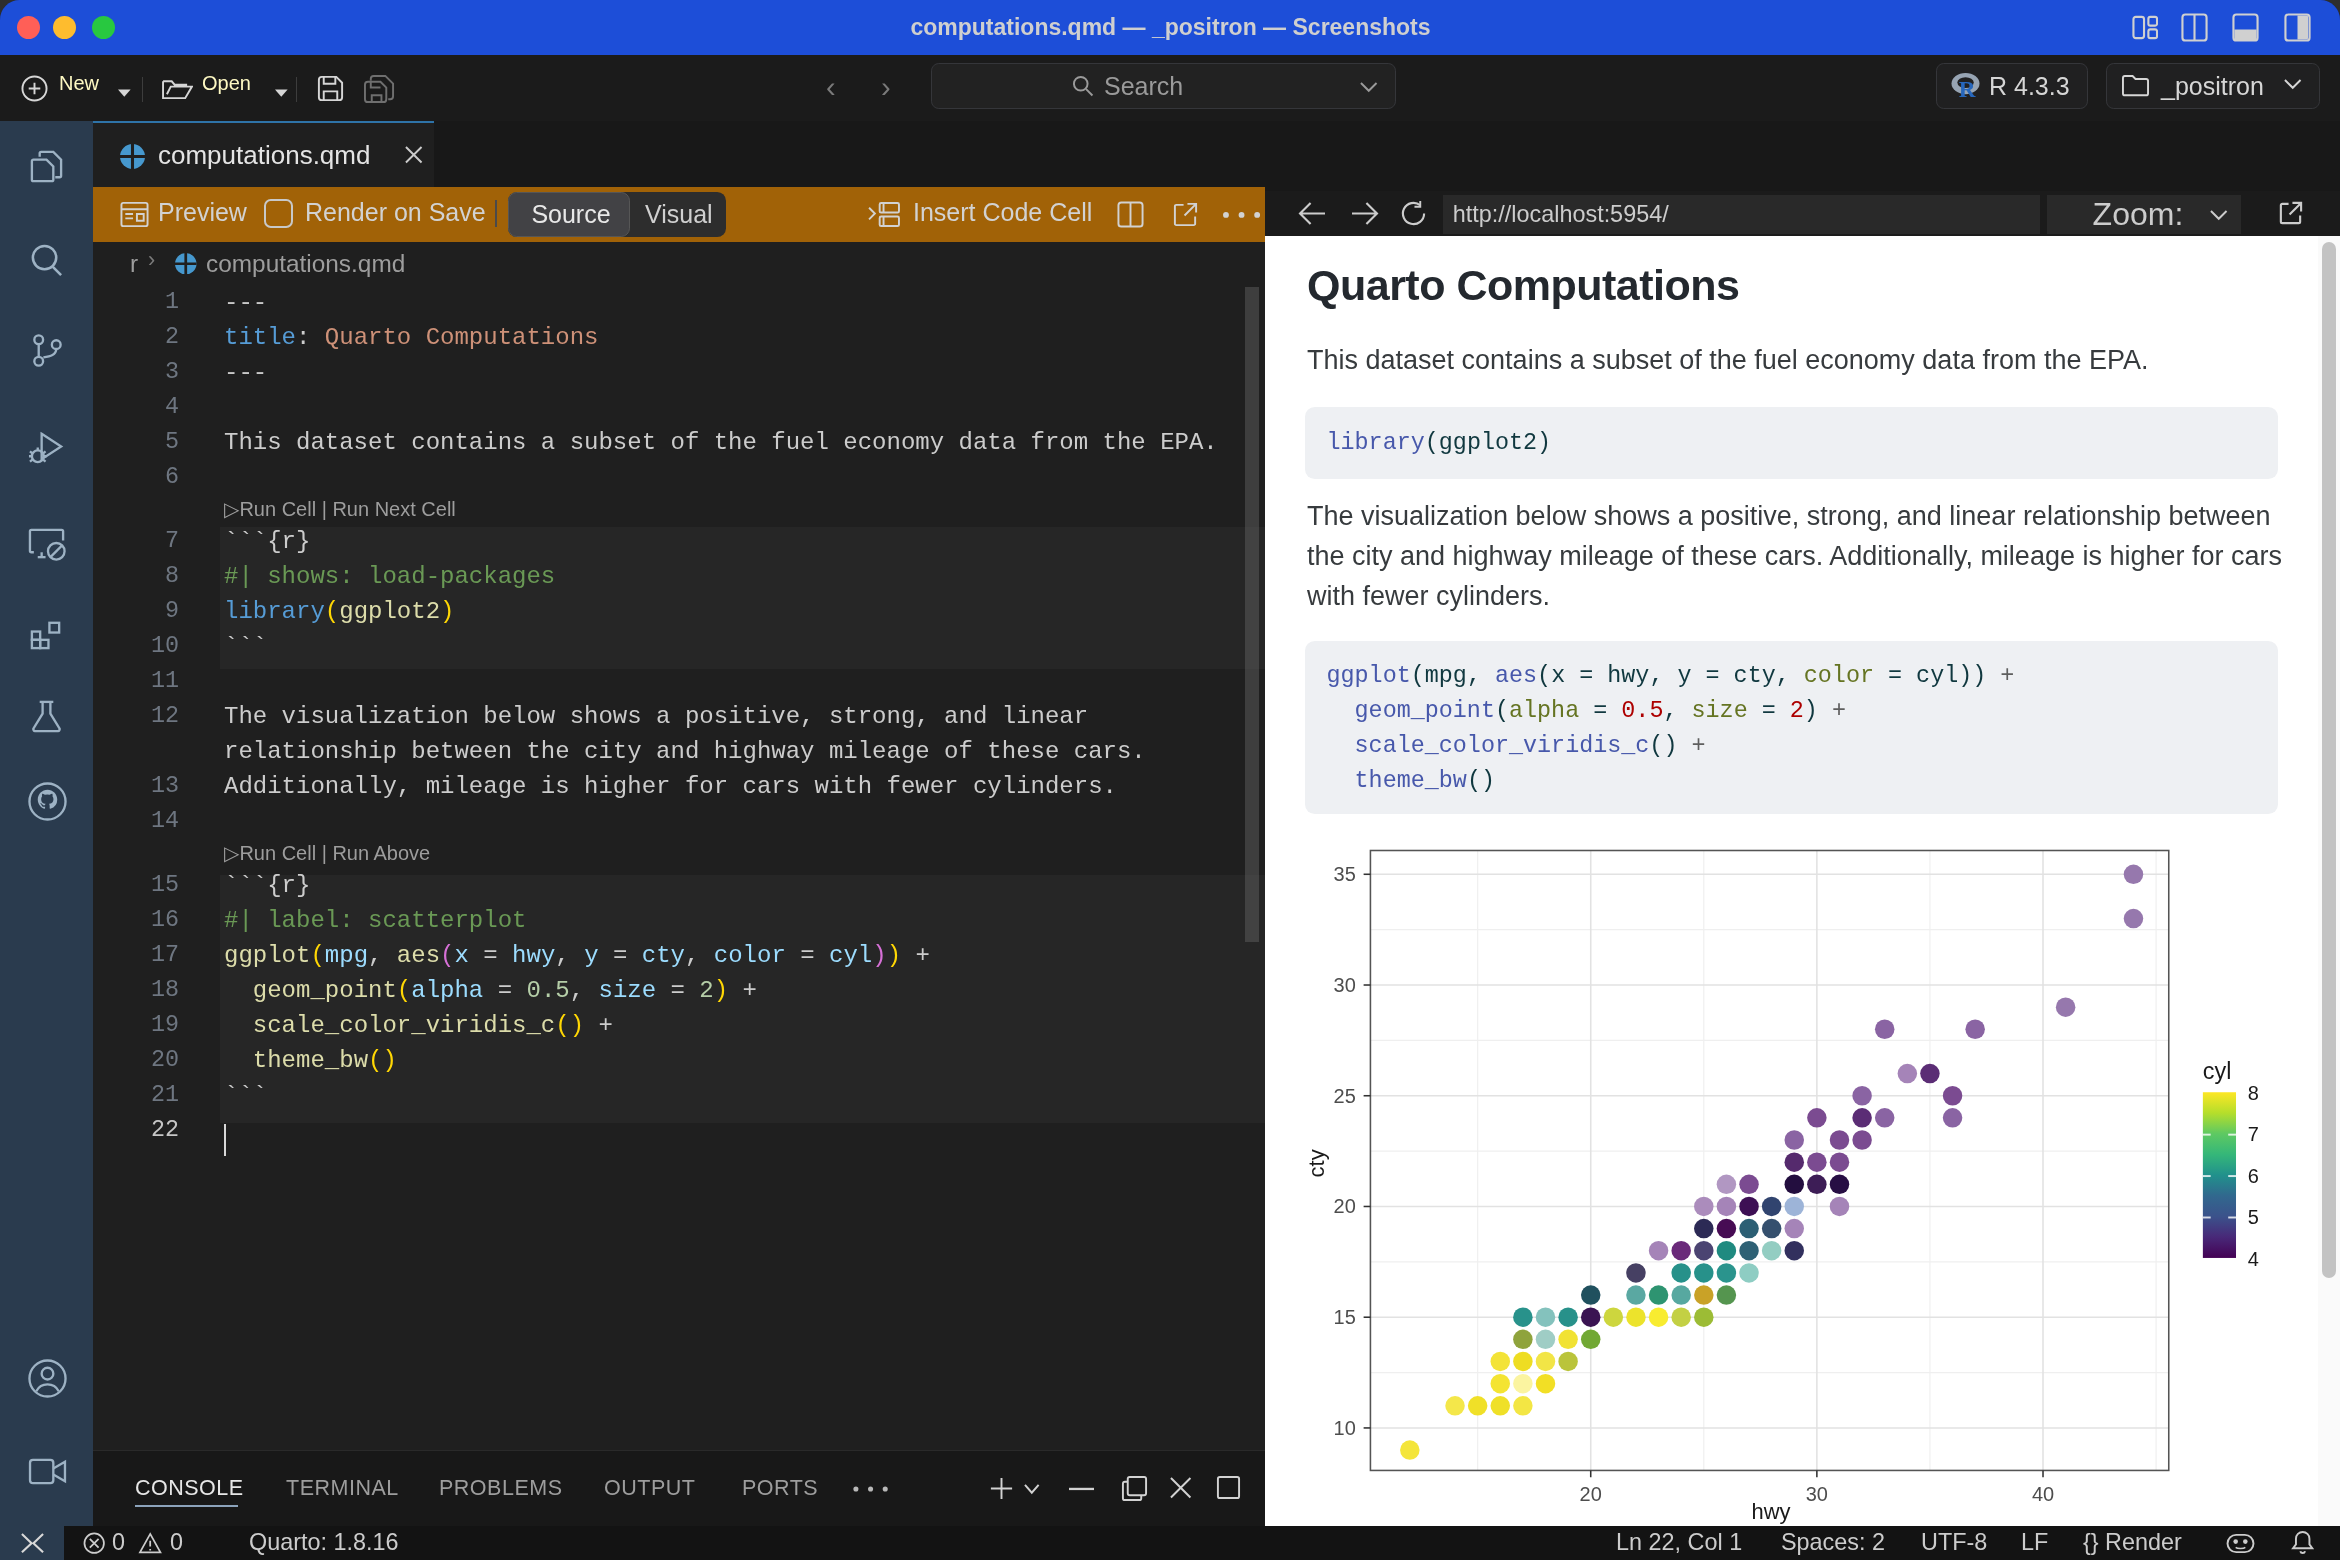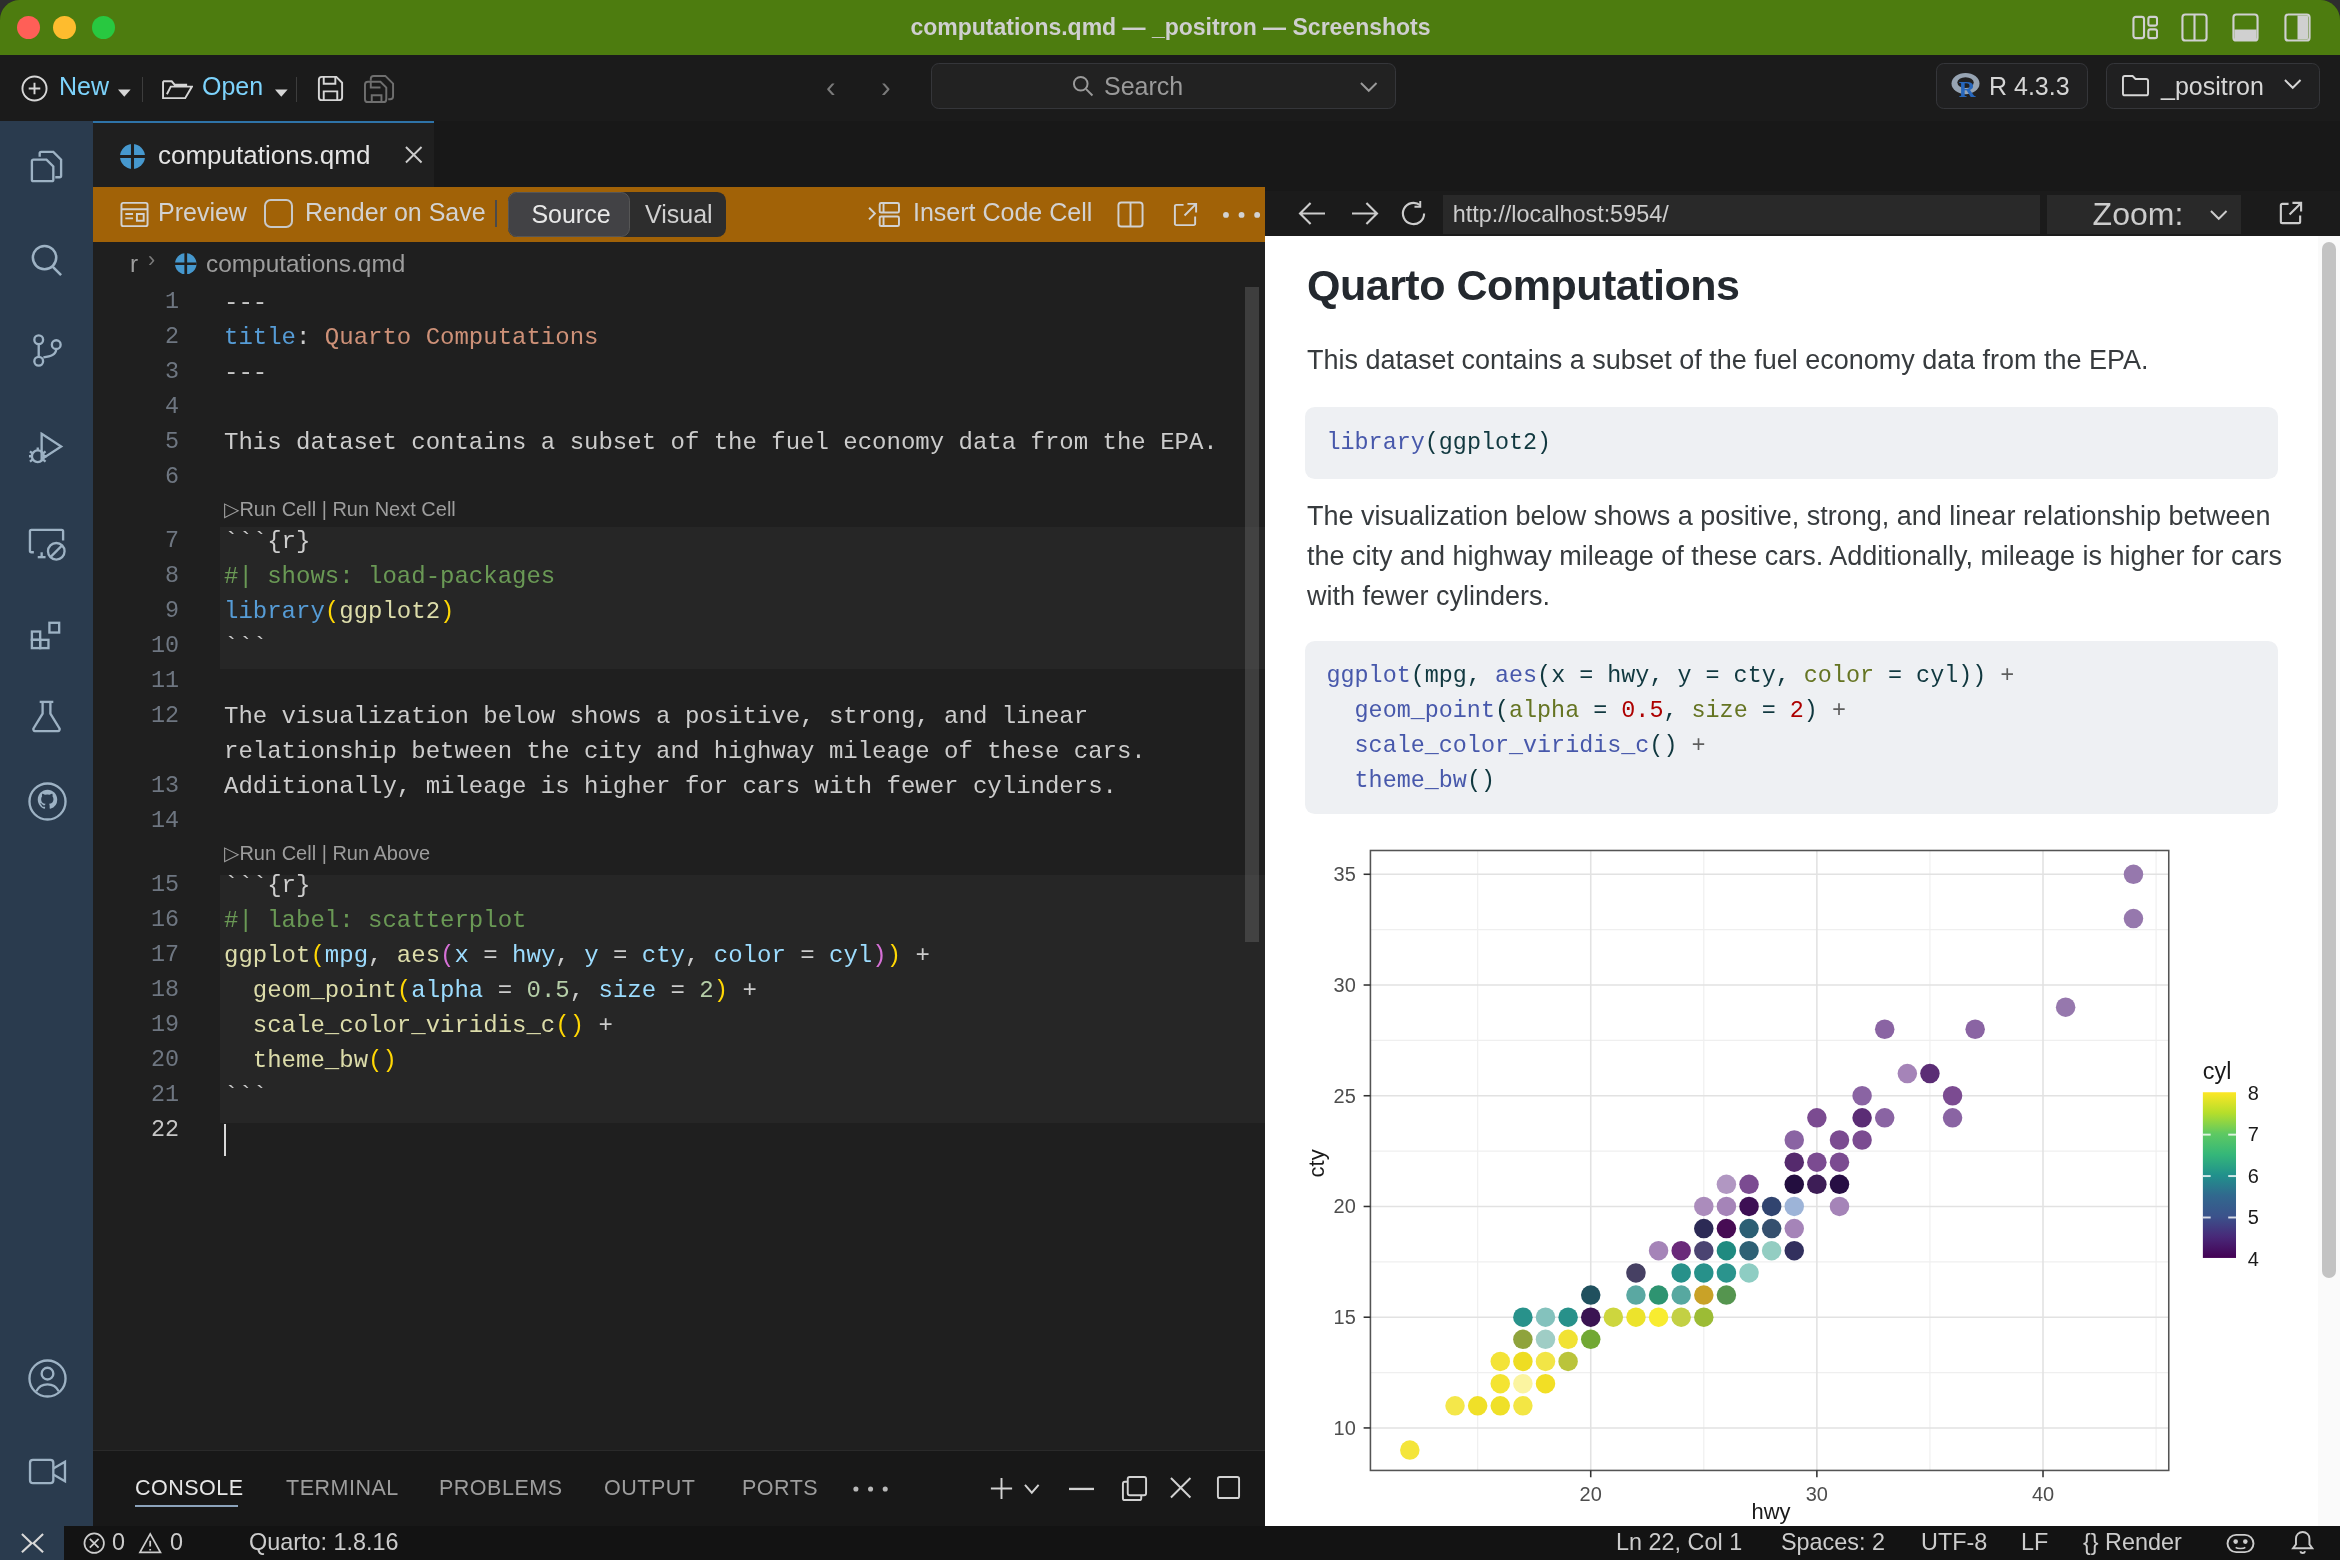--- a/index.html
+++ b/index.html
@@ -2,27 +2,27 @@
 <html><head>
 <meta charset="utf-8">
 <style>
 * { margin:0; padding:0; box-sizing:border-box; }
 html,body { width:2341px; height:1560px; background:#2e2e2e; overflow:hidden; }
 body { font-family:"Liberation Sans", sans-serif; }
 #win { position:absolute; inset:0; background:#1f1f1f; border-radius:19.5px 19.5px 0 0; overflow:hidden; }
 .abs { position:absolute; }
 
 
-#titlebar { position:absolute; left:0; top:0; width:2341px; height:55px; background:#4d7c0f; }
+#titlebar { position:absolute; left:0; top:0; width:2341px; height:55px; background:#1d4ed8; }
 .tl { position:absolute; top:15.6px; width:23.4px; height:23.4px; border-radius:50%; }
 #title-text { position:absolute; top:0; left:0; width:2341px; height:55px; line-height:55px; text-align:center; color:#cfcfcf; font-size:23px; font-weight:700; }
 
 
 #toolbar { position:absolute; left:0; top:55px; width:2341px; height:66px; background:#1b1b1b; }
-.tbtxt { color:#7dd3fc; font-size:25px; }
+.tbtxt { color:#fef9c3; font-size:20px; }
 .tbsep { position:absolute; top:21.5px; width:1px; height:25px; background:#3d3d3d; }
 #searchbox { position:absolute; left:931px; top:7.8px; width:465px; height:46px; background:#222222; border:1px solid #35363a; border-radius:7.8px; color:#9a9a9a; }
 .navchev { position:absolute; top:15.6px; color:#7a7a7a; font-size:29px; }
 .tb-btn { position:absolute; top:7.8px; height:46px; border:1px solid #35363a; border-radius:7.8px; background:#202021; color:#d6d6d6; font-size:25px; }
 
 
 #actbar { position:absolute; left:0; top:121px; width:93px; height:1405px; background:#2a3b4e; }
 #actbar svg { position:absolute; left:28px; }
 
 

